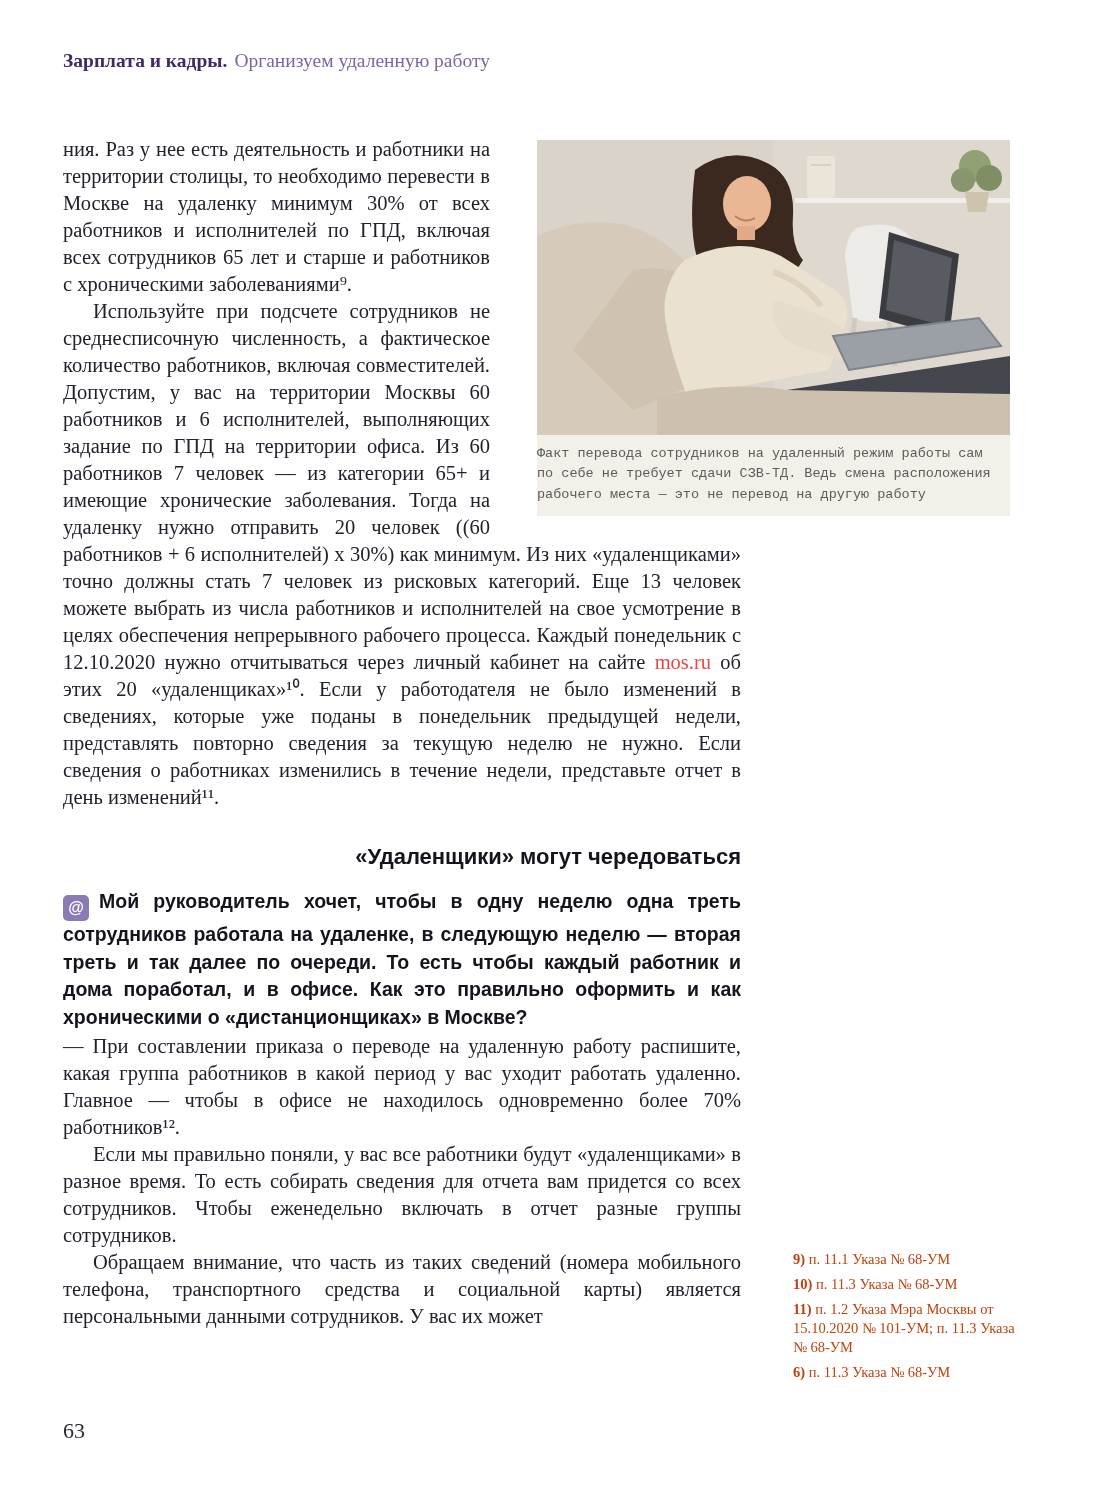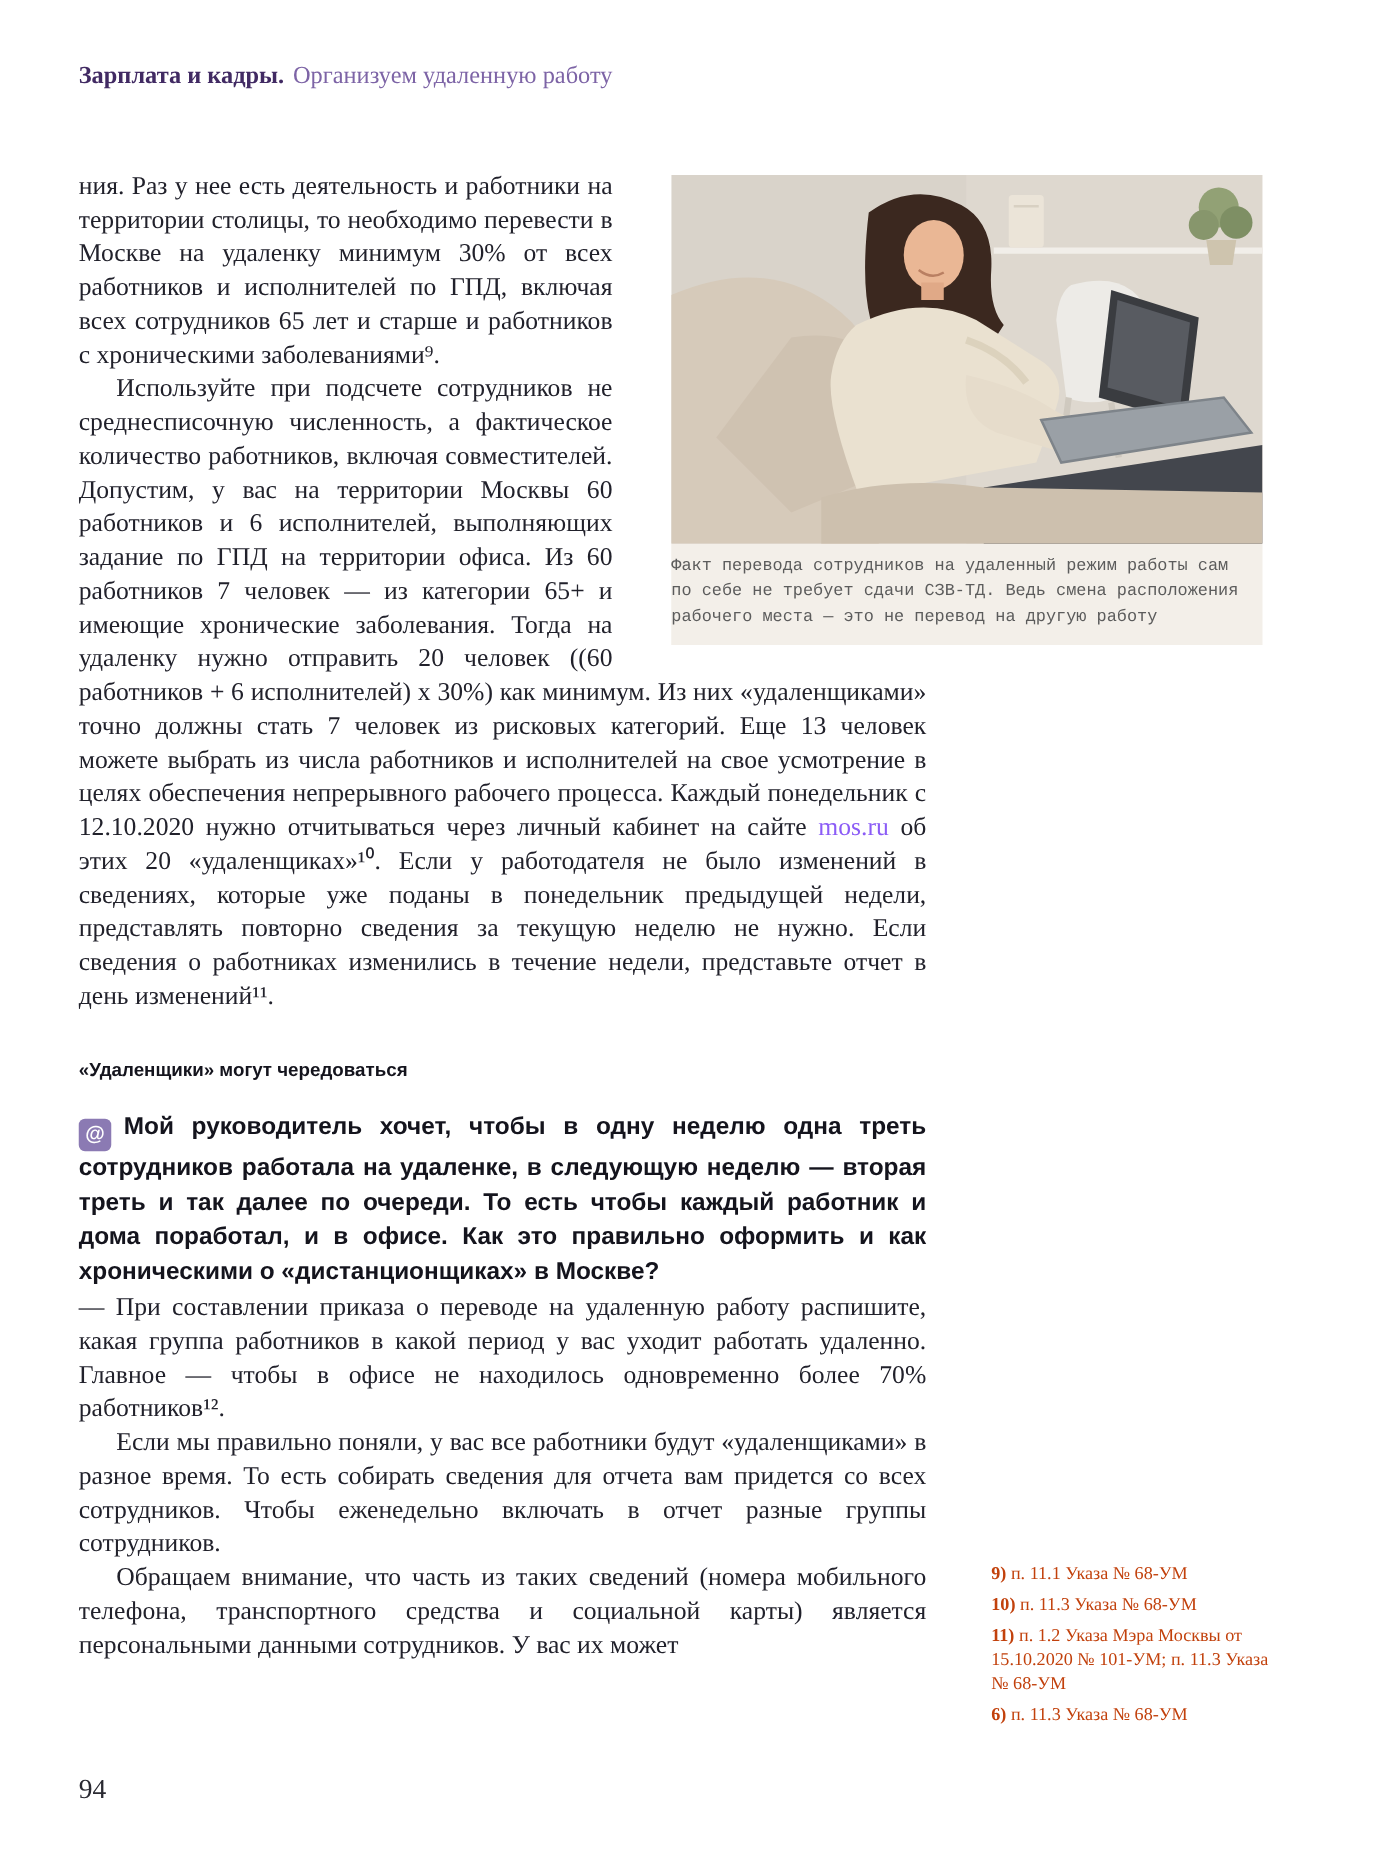--- a/index.html
+++ b/index.html
@@ -55,29 +55,29 @@
     line-height: 1.5;
     color: #5c5c5c;
     background: #f3efe9;
     padding: 9px 14px 11px 0;
     text-align: left;
     hyphens: none;
   }
 
   .para { margin: 0; }
   .indent { text-indent: 30px; }
-  .link { color: #8b5cf6; text-decoration: none; cursor: pointer; }
+  .link { color: #ef4444; text-decoration: none; cursor: pointer; }
 
   .heading {
     font-family: "Liberation Sans", sans-serif;
-    font-size: 15px;
+    font-size: 22px;
     font-weight: bold;
     margin: 32px 0 18px;
     color: #14141d;
-    text-align: left;
+    text-align: right;
     hyphens: none;
   }
   .question {
     font-family: "Liberation Sans", sans-serif;
     font-weight: bold;
     font-size: 19.5px;
     line-height: 27.5px;
     margin: 0 0 2px;
     color: #14141d;
   }
@@ -193,15 +193,15 @@
 
   </div>
 
   <aside class="footnotes">
     <p class="fn"><b>9)</b> <span>п. 11.1 Указа № 68-УМ</span></p>
     <p class="fn"><b>10)</b> <span>п. 11.3 Указа № 68-УМ</span></p>
     <p class="fn"><b>11)</b> <span>п. 1.2 Указа Мэра Москвы от 15.10.2020 № 101-УМ; п. 11.3 Указа № 68-УМ</span></p>
     <p class="fn"><b>6)</b> <span>п. 11.3 Указа № 68-УМ</span></p>
   </aside>
 
-  <div class="page-number">94</div>
+  <div class="page-number">63</div>
 
 </div>
 
 </body></html>

